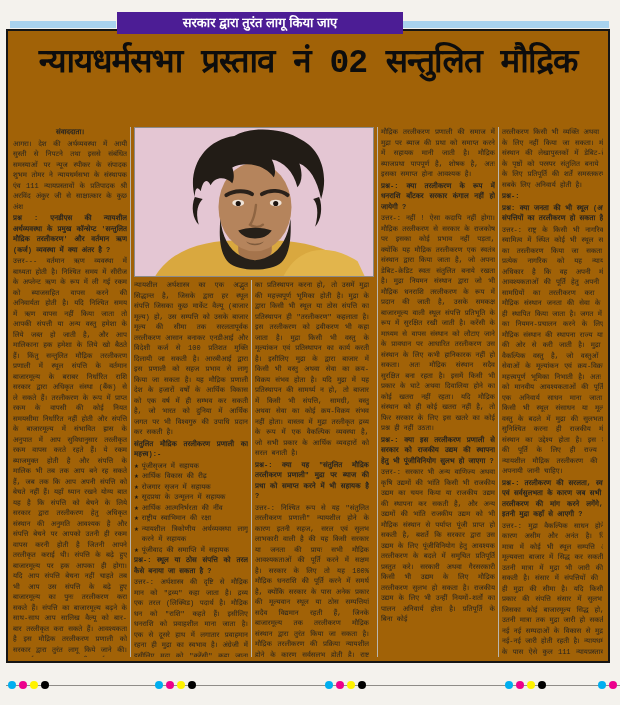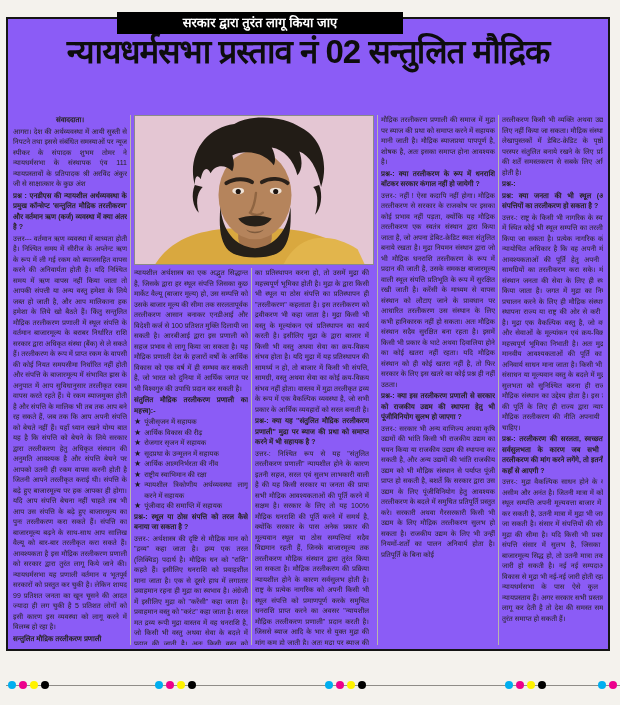--- a/index.html
+++ b/index.html
@@ -8,27 +8,27 @@
     background:#f4f2ed;
     font-family:"Liberation Sans","DejaVu Sans",sans-serif;
     -webkit-font-smoothing:antialiased;
   }
   
   .lightbar{position:absolute;top:21px;height:7px;background:#a9d3ee;}
   .lightbar.left{left:10px;width:106px;}
   .lightbar.right{left:403px;width:206px;}
   .banner{
     position:absolute;left:117px;top:12px;width:286px;height:22px;
-    background:#000000;color:#ffffff;font-weight:bold;font-size:13px;
+    background:#4c1d95;color:#ffffff;font-weight:bold;font-size:13px;
     text-align:center;line-height:22px;z-index:5;
   }
   
   .frame{
-    position:absolute;left:6px;top:17px;width:604px;height:634px;
-    border:2px solid #151515;background:#8b5cf6;box-sizing:border-box;
+    position:absolute;left:6px;top:29px;width:604px;height:634px;
+    border:2px solid #151515;background:#a16207;box-sizing:border-box;font-family:Liberation Mono, monospace;
   }
   .headline{
     margin:14px 4px 6px 4px;text-align:center;color:#0d0d0d;
     font-weight:bold;font-size:33px;line-height:1.18;letter-spacing:-1px;
   }
   
   .cols{
     position:absolute;left:5px;right:5px;top:96px;bottom:4px;
     display:flex;gap:3px;overflow:hidden;
   }

